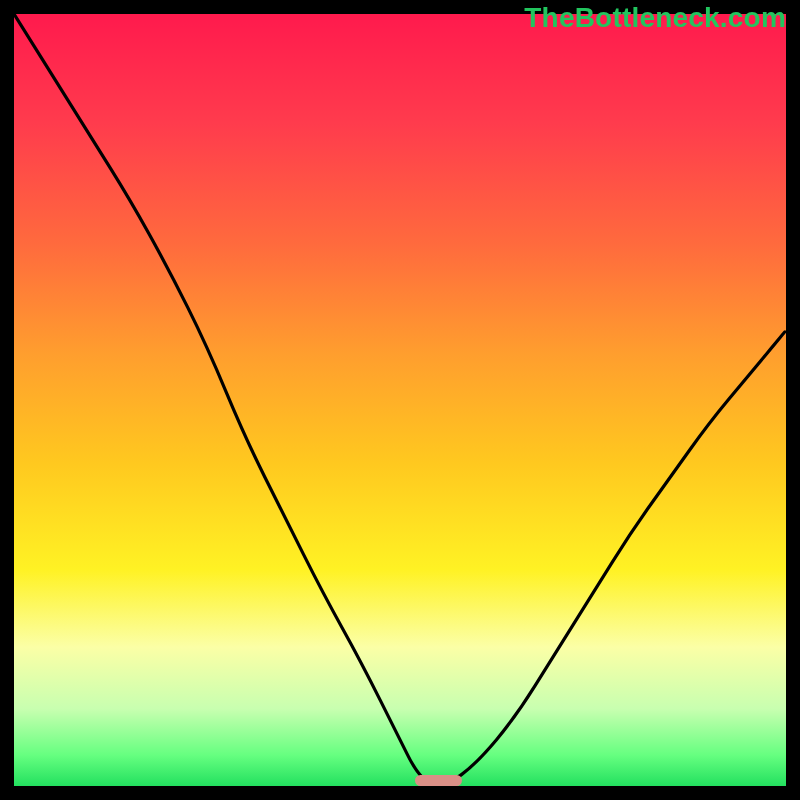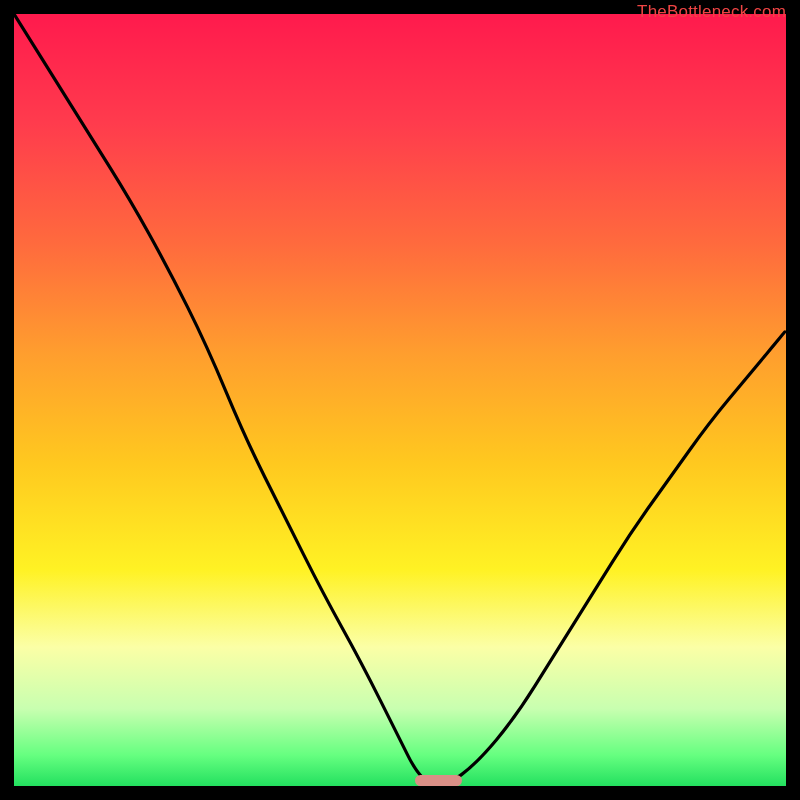--- a/index.html
+++ b/index.html
@@ -47,23 +47,23 @@
   }
   .marker {
     position: absolute;
     background: #d98f86;
     border-radius: 6px;
   }
   .watermark {
     position: absolute;
     top: 2px;
     right: 14px;
-    color: #ef4444;
-    font-size: 17px;
-    font-weight: 400;
+    color: #22c55e;
+    font-size: 28px;
+    font-weight: 700;
     letter-spacing: 0.2px;
   }
 </style>
 </head>
 <body>
 
 <div class="frame">
 
   <div class="plot-area">
 

